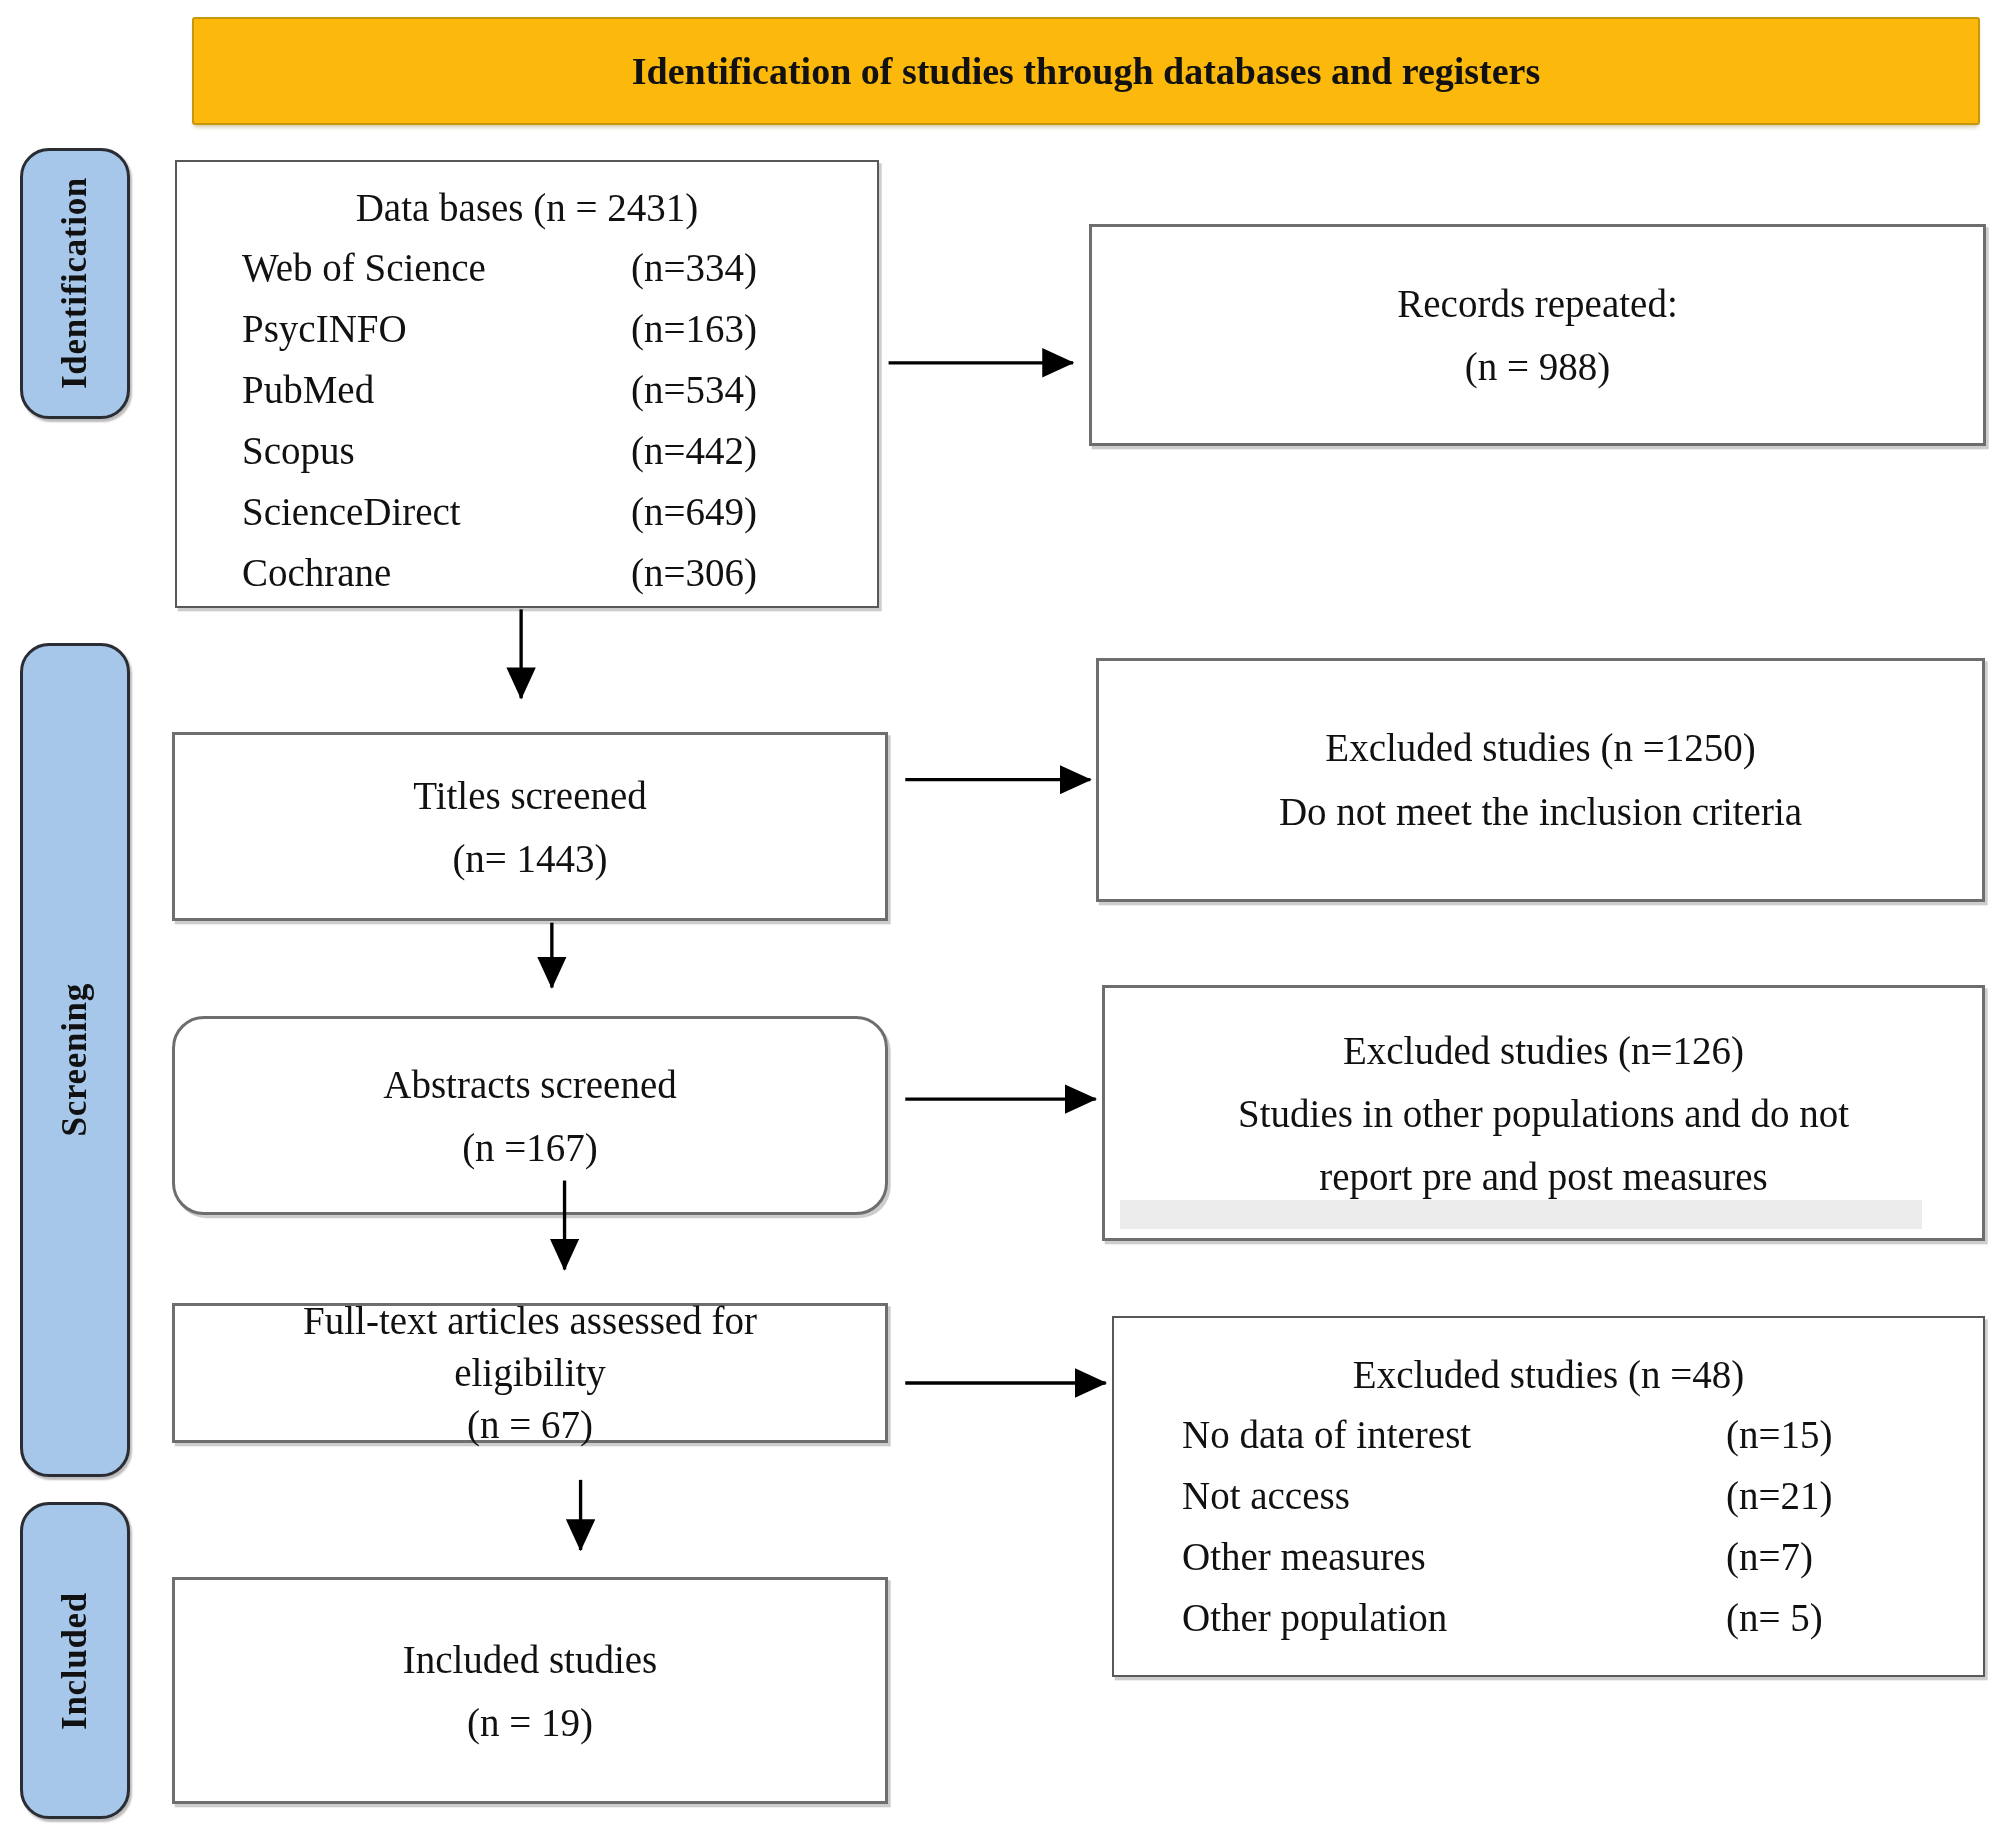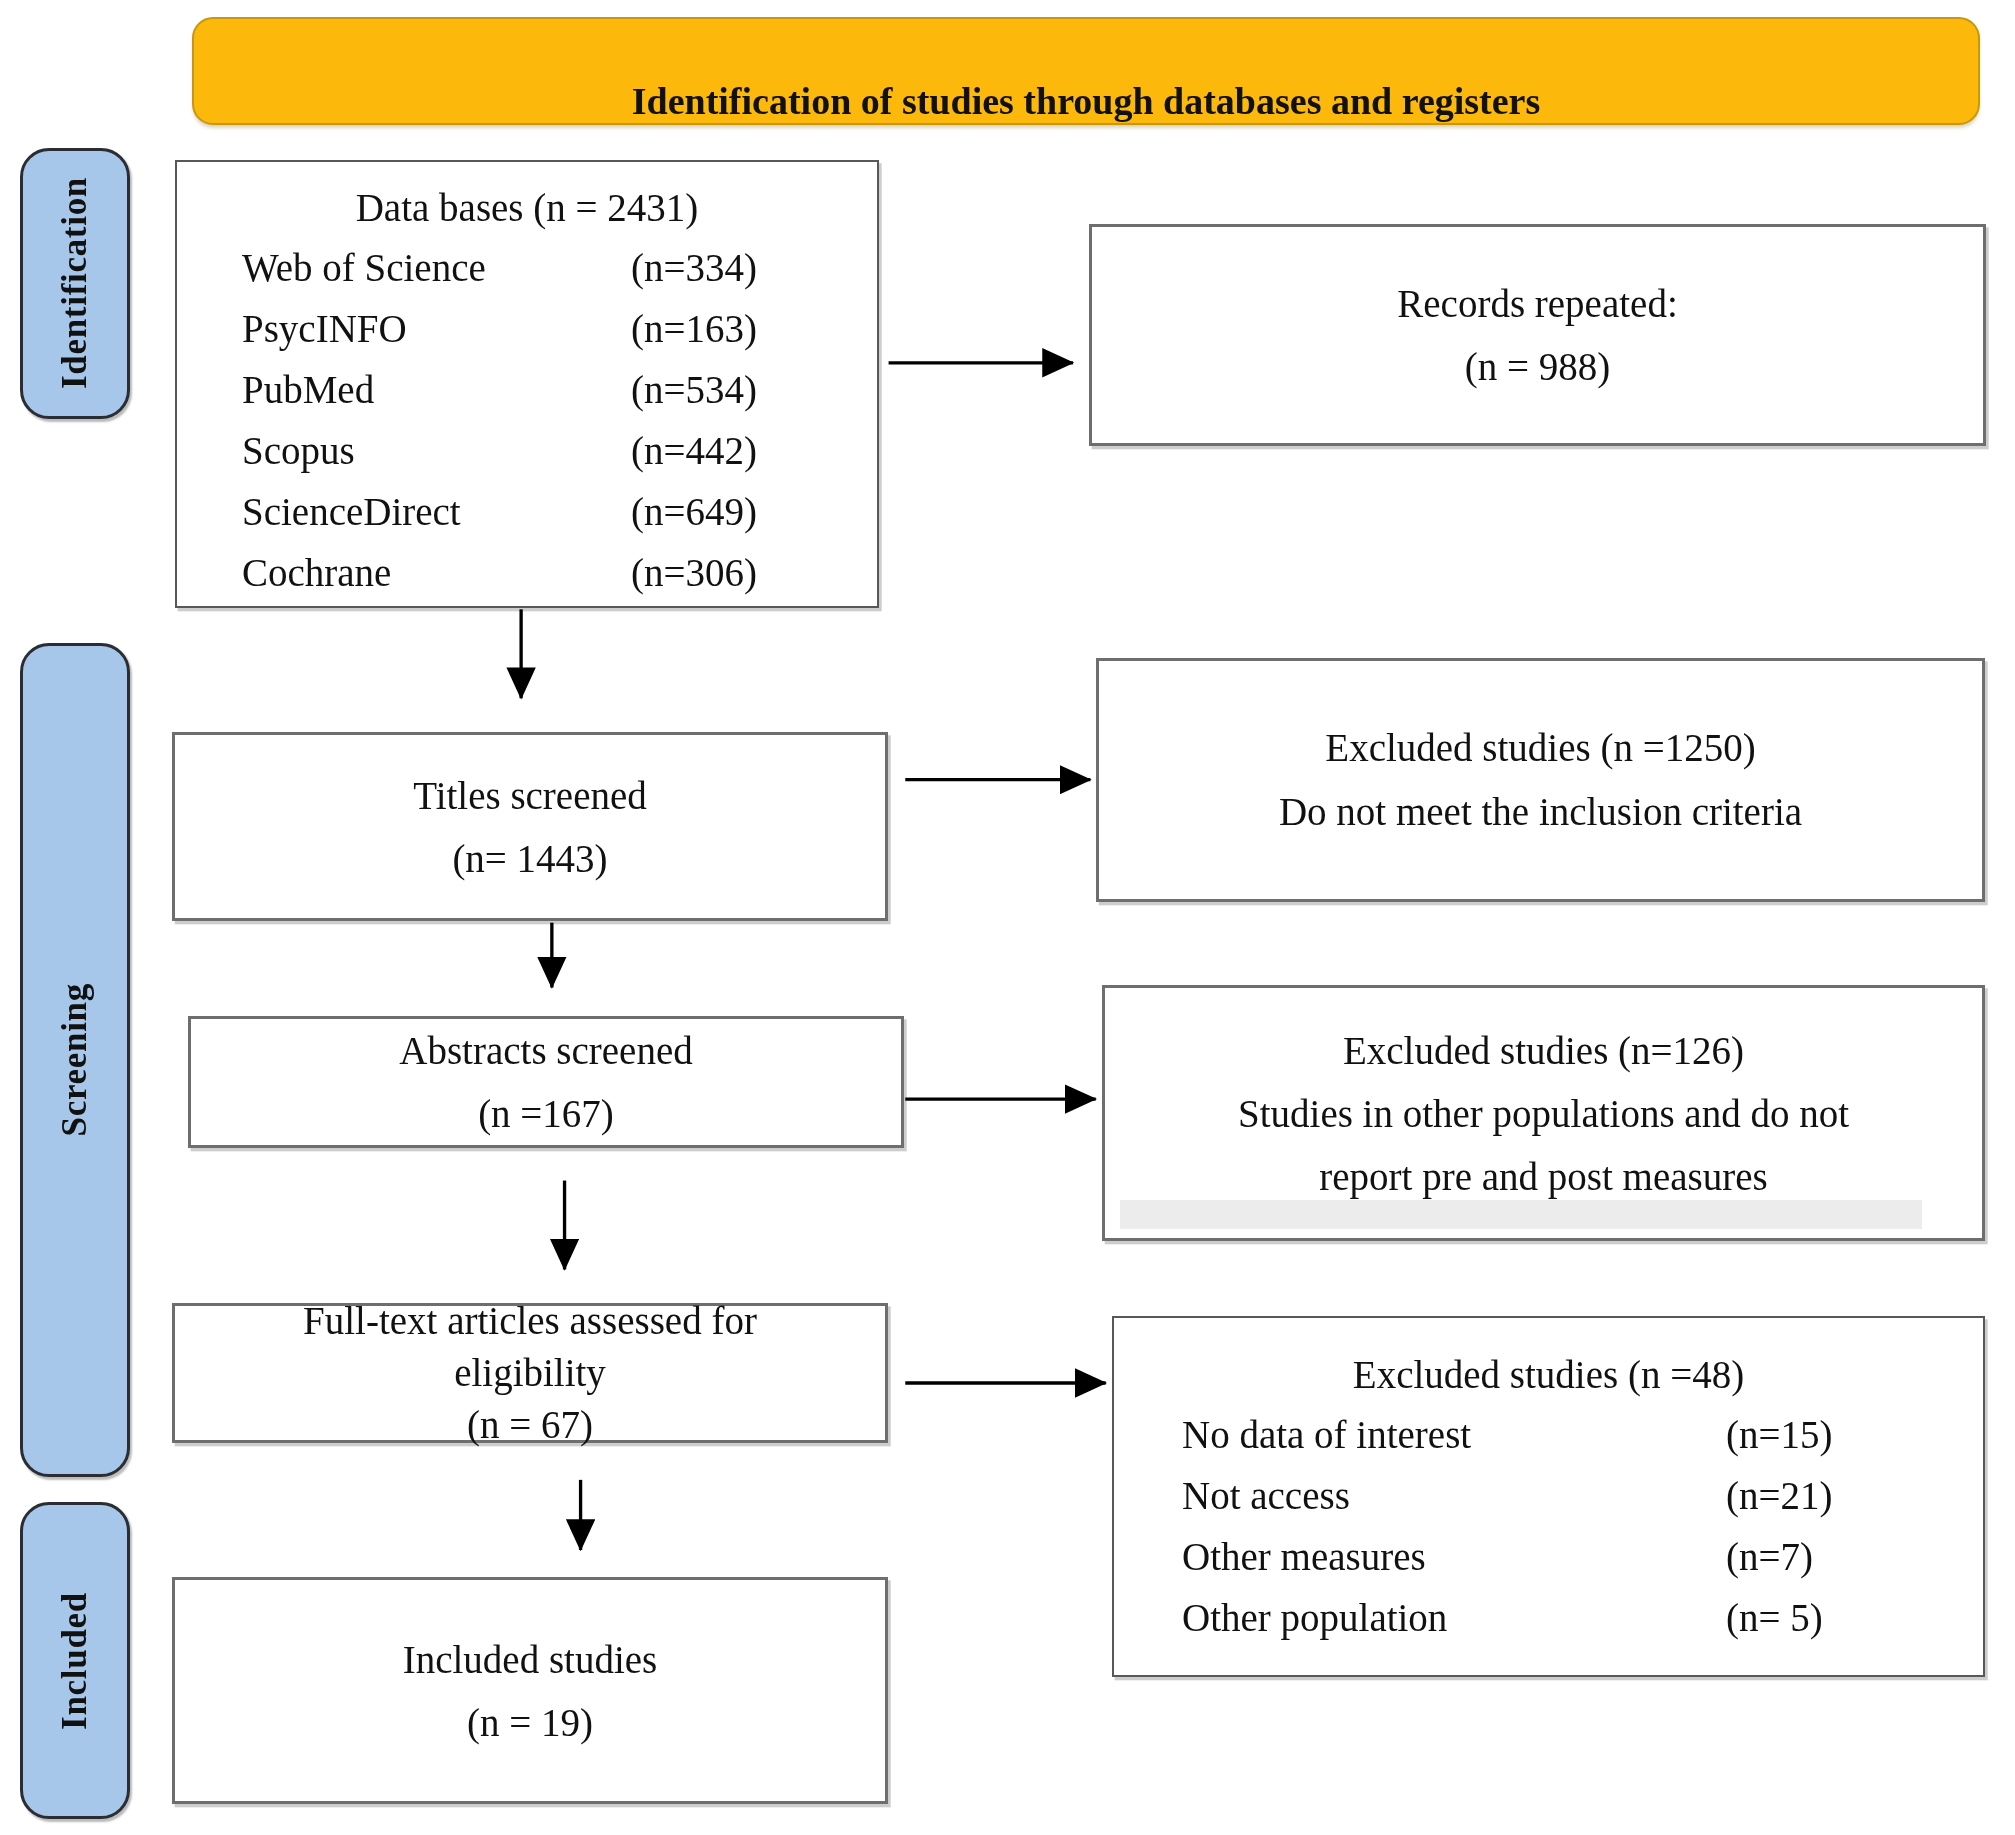--- a/index.html
+++ b/index.html
@@ -13,22 +13,22 @@
     overflow: hidden;
   }
 
   
   .banner {
     position: absolute;
     left: 192px; top: 16.7px; width: 1788px; height: 108px;
     box-sizing: border-box;
     background: #FCB90B;
     border: 2.7px solid #C9970B;
-    border-radius: 21px;
-    display: flex; align-items: flex-end; justify-content: center;
+    border-radius: 3px;
+    display: flex; align-items: center; justify-content: center;
     font-size: 38px; font-weight: bold;
     box-shadow: 0 4px 4px -2.7px rgba(120,90,0,0.35);
   }
 
   
   .stage {
     position: absolute;
     left: 20px; width: 110px;
     box-sizing: border-box;
     background: #A6C7E9;
@@ -61,21 +61,21 @@
   .centered {
     display: flex; flex-direction: column;
     align-items: center; justify-content: center;
     text-align: center;
   }
 
   .box-databases { left: 175px;  top: 160px;  width: 704px; height: 448px; padding-top: 16px; }
   .box-records   { left: 1089px; top: 224px;  width: 897px; height: 222px; line-height: 63px; }
   .box-titles    { left: 172px;  top: 732px; width: 716px; height: 189px; line-height: 63px; }
   .box-exc1250   { left: 1096px; top: 658px;  width: 889px; height: 244px; line-height: 64px; }
-  .box-abstracts { left: 188px;  top: 1016px; width: 716px; height: 132px; line-height: 63px; }
+  .box-abstracts { left: 172px;  top: 1016px; width: 716px; height: 199px; line-height: 63px; border-radius: 32px; }
   .box-exc126    { left: 1102px; top: 985px; width: 883px; height: 256px; line-height: 63px; }
   .box-fulltext  { left: 172px;  top: 1303px; width: 716px; height: 140px; line-height: 52px; }
   .box-exc48     { left: 1112px; top: 1316px; width: 873px; height: 361px; padding-top: 27px; }
   .box-included  { left: 172px;  top: 1577px; width: 716px; height: 227px; line-height: 63px; }
 
   .list-title { text-align: center; line-height: 59px; }
   .list-rows  { display: block; }
   .list-row {
     display: grid;
     line-height: 61px;

